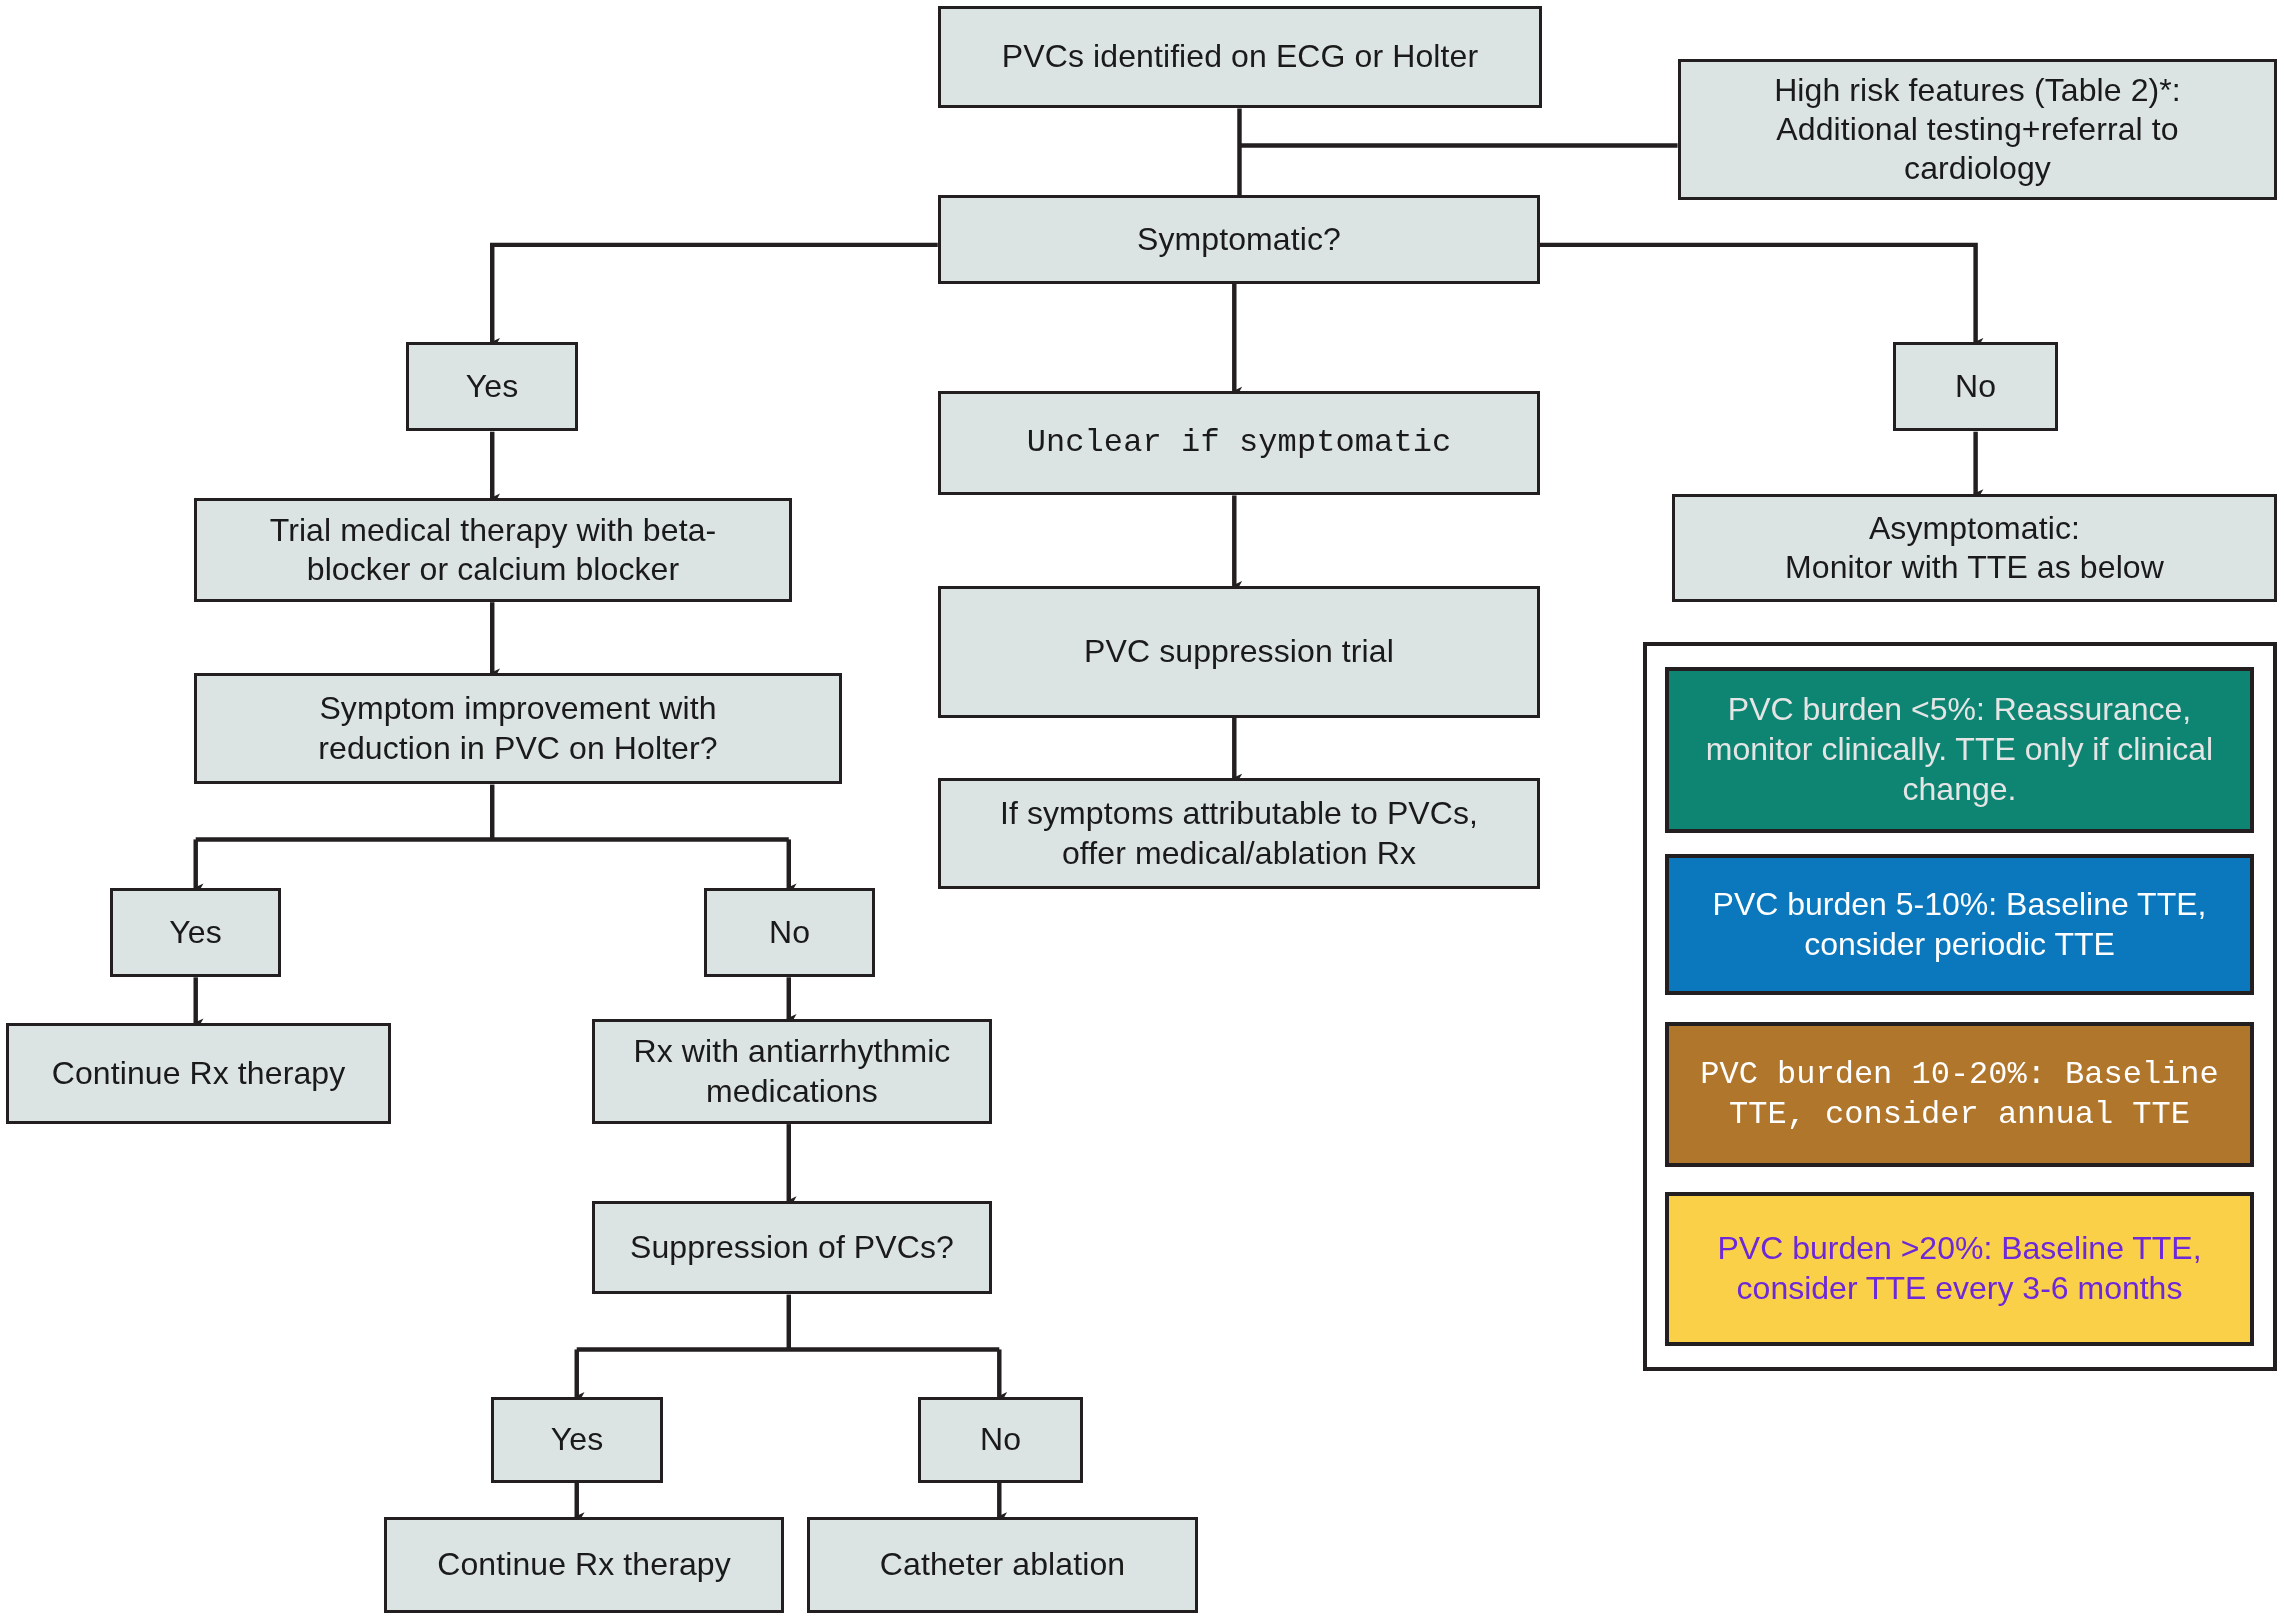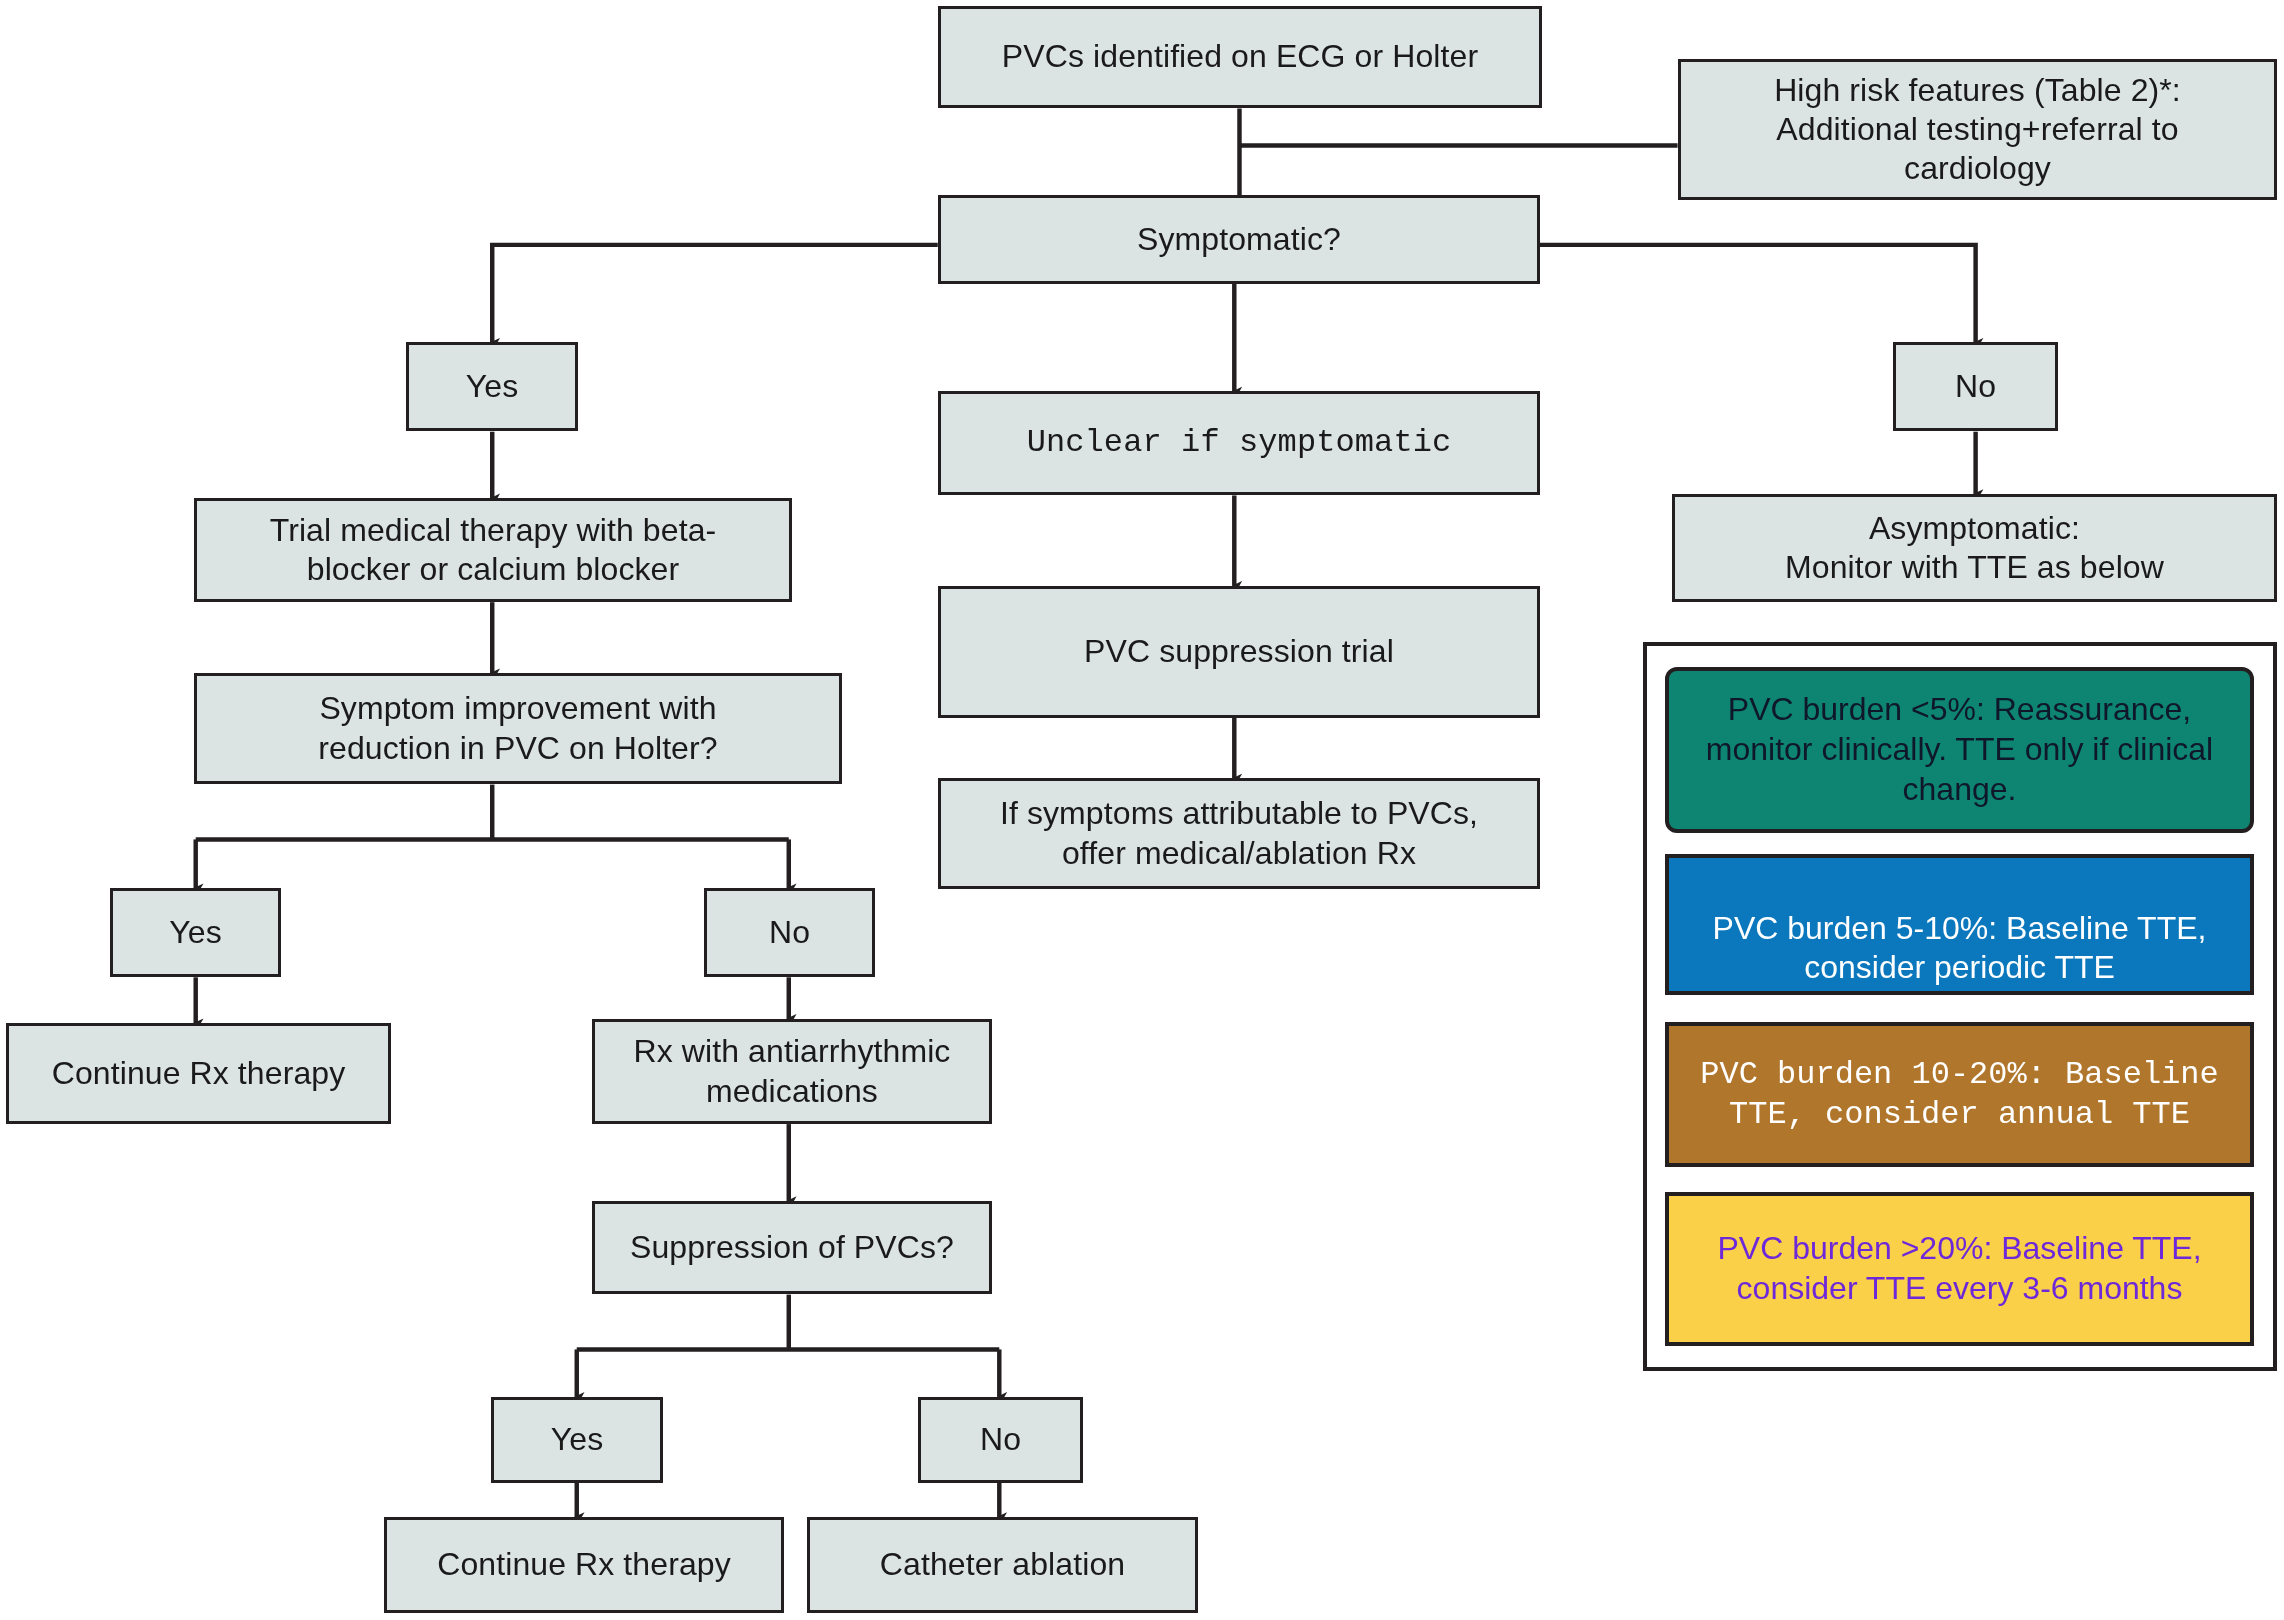--- a/index.html
+++ b/index.html
@@ -54,21 +54,21 @@
     border: 4.4px solid #231f20;
     display: flex;
     align-items: center;
     justify-content: center;
     text-align: center;
     font-size: 32px;
     line-height: 1.24;
     padding: 3px 10.4px;
   }
   .legend-box .txt { display:block; width:100%; }
-  .lg-green  { background: #0e8573; color: #0f172a; border-radius: 12px; }
+  .lg-green  { background: #0e8573; color: #e5e5e5; }
   .lg-blue   { background: #0b78bd; color: #ffffff; }
   .lg-brown  { background: #b0762c; color: #ffffff; }
   .lg-yellow { background: #fbd049; color: #6d28d9; }
 </style>
 </head>
 <body>
 
 <div id="stage">
 
   <svg id="wires" viewBox="0 0 3081 2186">
@@ -222,21 +222,21 @@
   </div>
 
   <div class="legend-box lg-green" style="left:1665px; top:667px; width:589px; height:166px;">
     <span class="txt">
       <span>PVC burden &lt;5%: Reassurance,</span><br>
       <span>monitor clinically. TTE only if clinical</span><br>
       <span>change.</span>
     </span>
   </div>
 
-  <div class="legend-box lg-blue" style="left:1665px; top:854px; width:589px; height:141px;align-items:flex-end;">
+  <div class="legend-box lg-blue" style="left:1665px; top:854px; width:589px; height:141px;">
     <span class="txt">
       <span>PVC burden 5-10%: Baseline TTE,</span><br>
       <span>consider periodic TTE</span>
     </span>
   </div>
 
   <div class="legend-box lg-brown" style="left:1665px; top:1022px; width:589px; height:145px;font-family:Liberation Mono, monospace;">
     <span class="txt">
       <span>PVC burden 10-20%: Baseline</span><br>
       <span>TTE, consider annual TTE</span>

